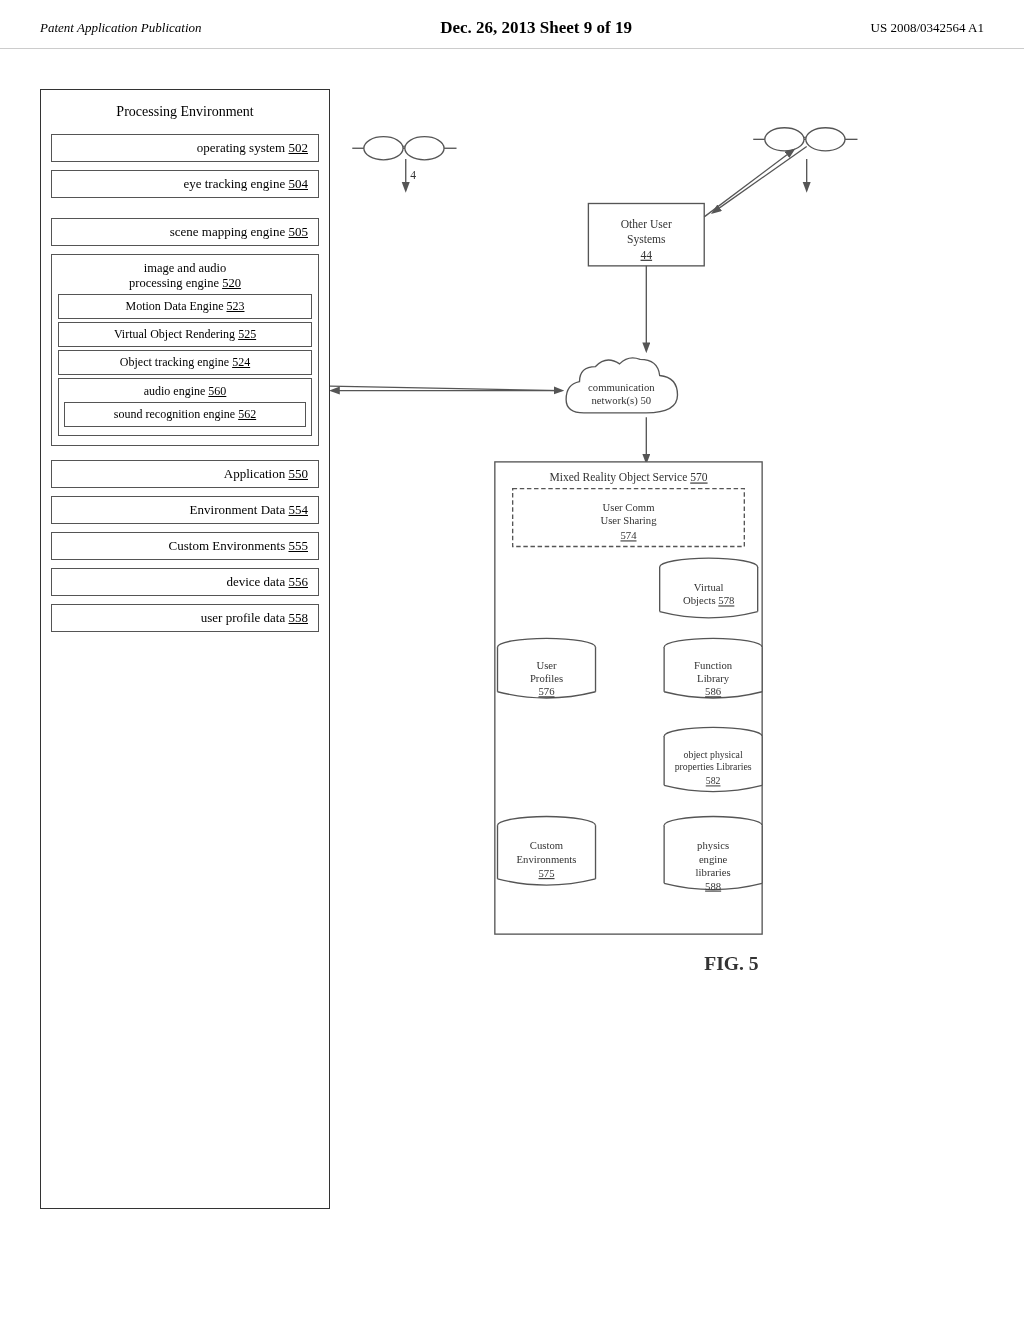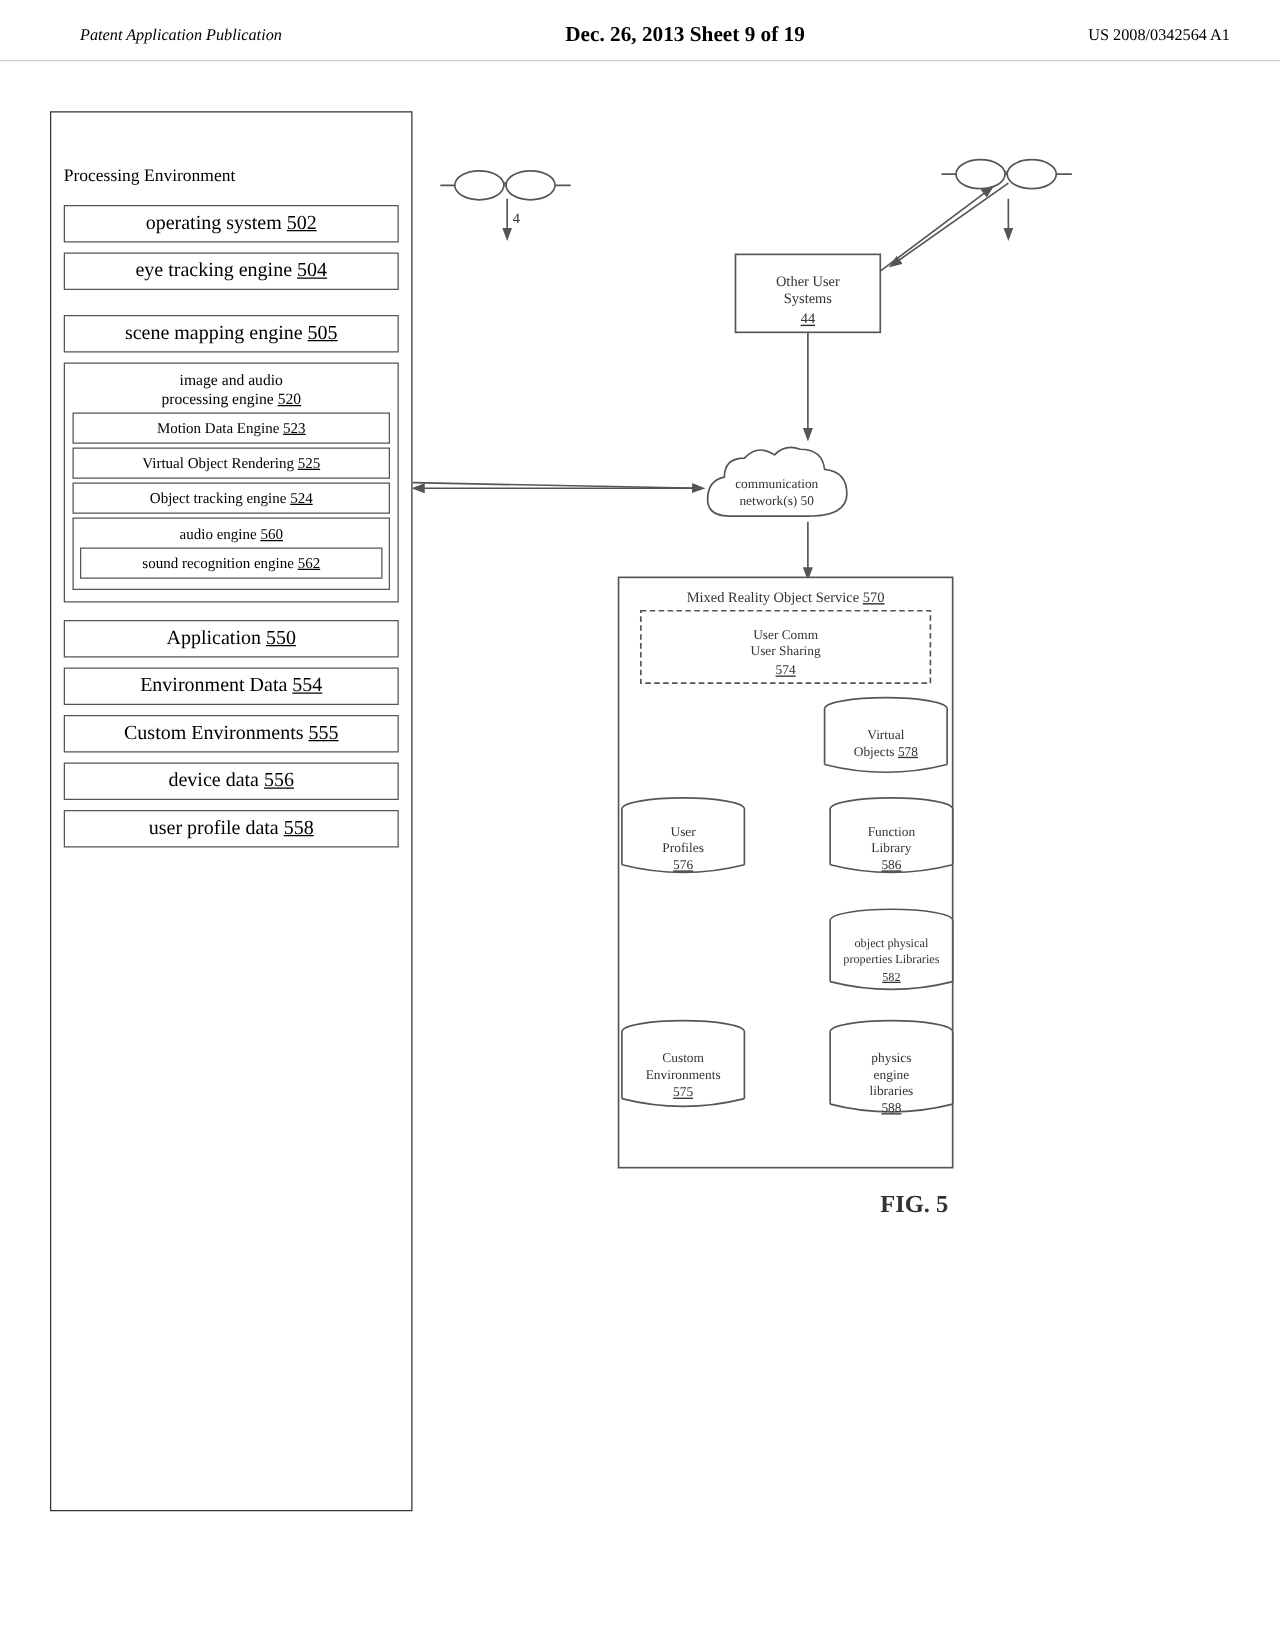--- a/index.html
+++ b/index.html
@@ -9,21 +9,21 @@
       width: 1024px;
       min-height: 1320px;
       position: relative;
       overflow-x: hidden;
     }
 
     .page-header {
       display: flex;
       justify-content: space-between;
       align-items: center;
-      padding: 18px 40px 10px 64px;
+      padding: 18px 40px 10px 40px;
       border-bottom: 1px solid #ccc;
       font-size: 13px;
     }
 
     .header-left { font-style: italic; }
     .header-center { font-weight: bold; font-size: 17px; }
     .header-right { font-size: 13px; }
 
     .diagram-area {
       display: flex;
@@ -38,32 +38,31 @@
       width: 290px;
       border: 1.5px solid #333;
       padding: 14px 10px 14px 10px;
       position: relative;
       display: flex;
       flex-direction: column;
       gap: 0;
     }
 
     .left-col-title {
-      text-align: left;
+      text-align: center;
       font-size: 14px;
       margin-bottom: 10px;
-      margin-top: 30px;
     }
 
     .box {
       border: 1.5px solid #555;
       padding: 5px 10px;
       margin: 4px 0;
-      text-align: center;
-      font-size: 16px;
+      text-align: right;
+      font-size: 13px;
       background: #fff;
     }
 
     .box u { text-decoration: underline; }
 
     .sub-box-group {
       border: 1.5px solid #555;
       padding: 6px 6px;
       margin: 4px 0;
     }

